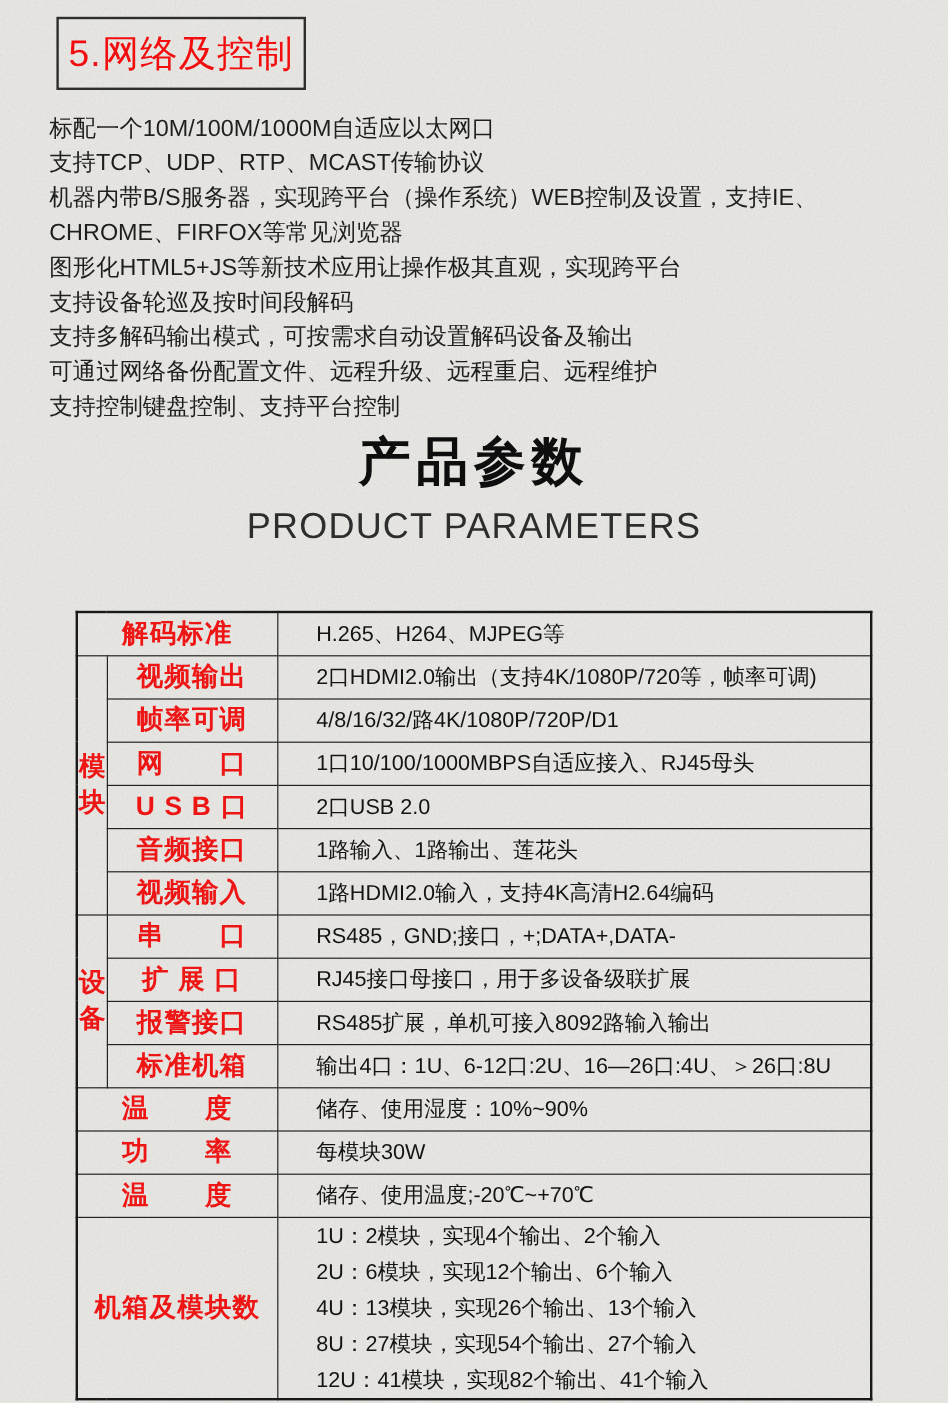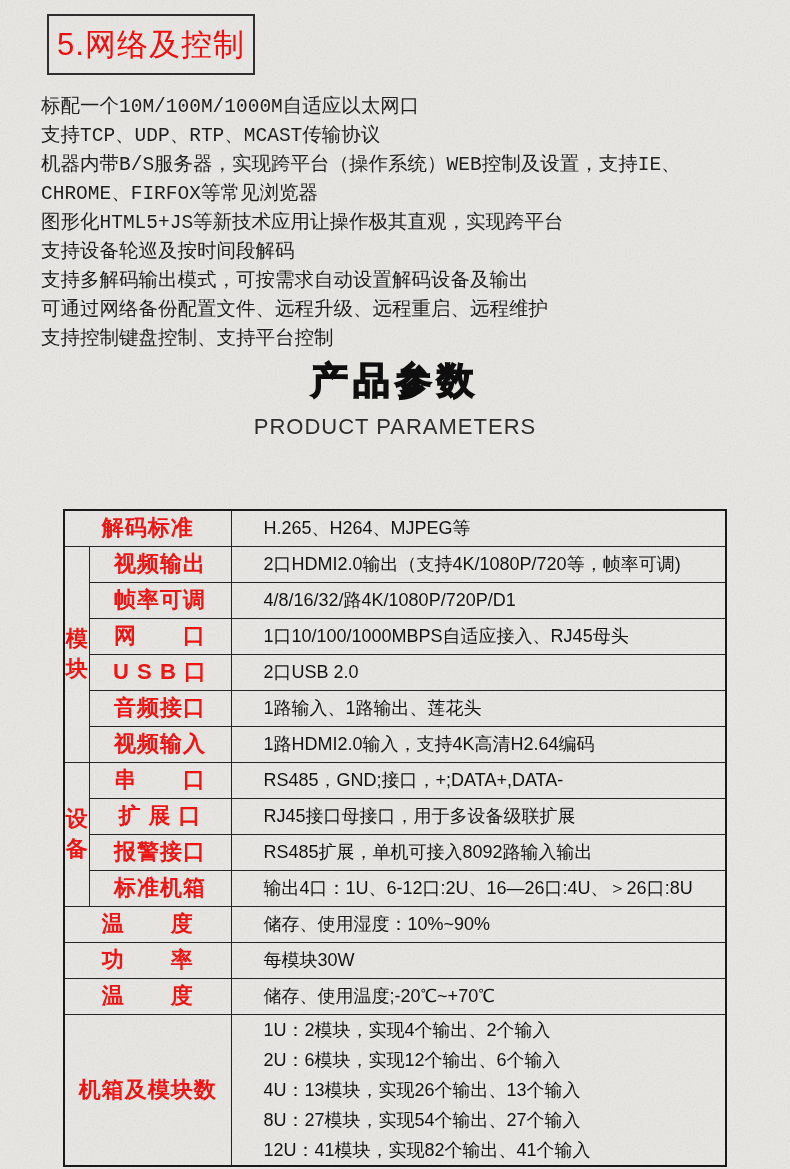--- a/index.html
+++ b/index.html
@@ -30,39 +30,38 @@
     letter-spacing: 1px;
   }
 
   
   .features {
     position: absolute; left: 41px; top: 93px;
     width: 716px;
     font-size: 19.5px;
     line-height: 29px;
     color: #1f1f1f;
-    font-family: Liberation Mono, monospace;
   }
 
   
   .params-heading {
     position: absolute; left: 0; top: 356px;
     width: 100%;
     text-align: center;
   }
   .params-heading .cn {
-    font-size: 37px;
-    font-weight: 700;
+    font-size: 43px;
+    font-weight: 400;
     color: #0e0e0e;
     letter-spacing: 5px;
     -webkit-text-stroke: 1.5px #0e0e0e;
   }
   .params-heading .en {
     margin-top: 8px;
-    font-size: 22px;
+    font-size: 30px;
     color: #2d2d2d;
     letter-spacing: 1px;
   }
 
   
   table.params {
     position: absolute; left: 63px; top: 474px;
     width: 664px;
     border-collapse: collapse;
     table-layout: fixed;

